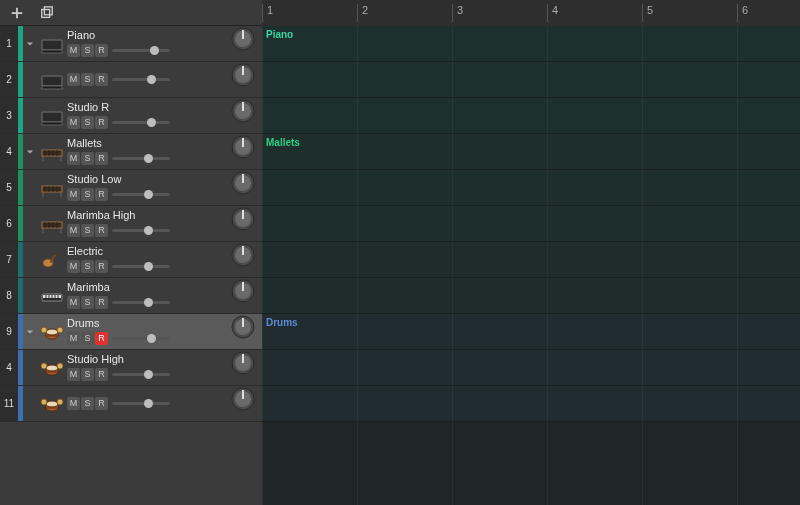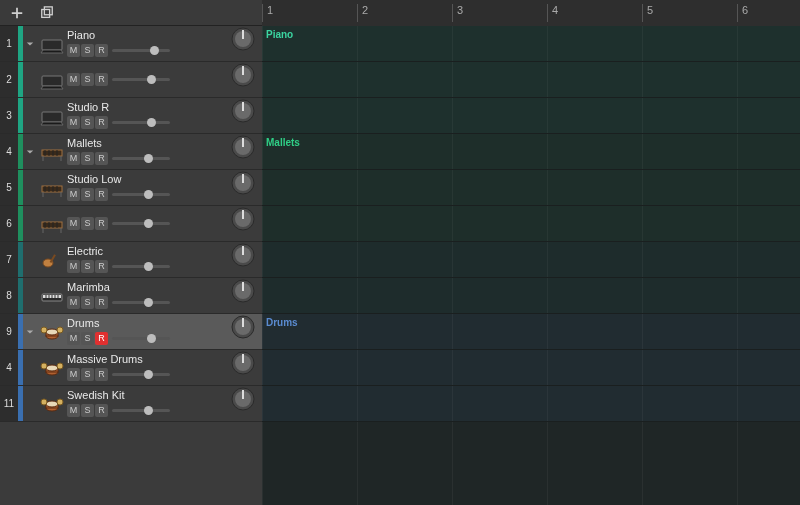--- a/index.html
+++ b/index.html
@@ -327,20 +327,21 @@
         </div>
         <div class="track-row child">
           <div class="track-num">6</div>
           <div class="color-strip" style="background: rgb(31, 143, 94);"></div>
           <div class="track-icon">
             <svg viewBox="0 0 24 20">
               <use href="#ico-mallets"></use>
             </svg>
           </div>
           <div class="track-body">
+            <div class="track-name">Marimba High</div>
             <div class="track-controls">
               <div class="msr">
                 <span>M</span>
                 <span>S</span>
                 <span>R</span>
               </div>
               <div class="vol-slider">
                 <div class="vol-track">
                   <div class="vol-thumb" style="left:55.00000000000001%"></div>
                 </div>
@@ -449,21 +450,21 @@
         </div>
         <div class="track-row child">
           <div class="track-num">4</div>
           <div class="color-strip" style="background: rgb(58, 111, 176);"></div>
           <div class="track-icon">
             <svg viewBox="0 0 24 20">
               <use href="#ico-drums"></use>
             </svg>
           </div>
           <div class="track-body">
-            <div class="track-name">Massive Drums</div>
+            <div class="track-name">Studio High</div>
             <div class="track-controls">
               <div class="msr">
                 <span>M</span>
                 <span>S</span>
                 <span>R</span>
               </div>
               <div class="vol-slider">
                 <div class="vol-track">
                   <div class="vol-thumb" style="left:55.00000000000001%"></div>
                 </div>
@@ -478,21 +479,20 @@
         </div>
         <div class="track-row child">
           <div class="track-num">11</div>
           <div class="color-strip" style="background: rgb(58, 111, 176);"></div>
           <div class="track-icon">
             <svg viewBox="0 0 24 20">
               <use href="#ico-drums"></use>
             </svg>
           </div>
           <div class="track-body">
-            <div class="track-name">Swedish Kit</div>
             <div class="track-controls">
               <div class="msr">
                 <span>M</span>
                 <span>S</span>
                 <span>R</span>
               </div>
               <div class="vol-slider">
                 <div class="vol-track">
                   <div class="vol-thumb" style="left:55.00000000000001%"></div>
                 </div>

